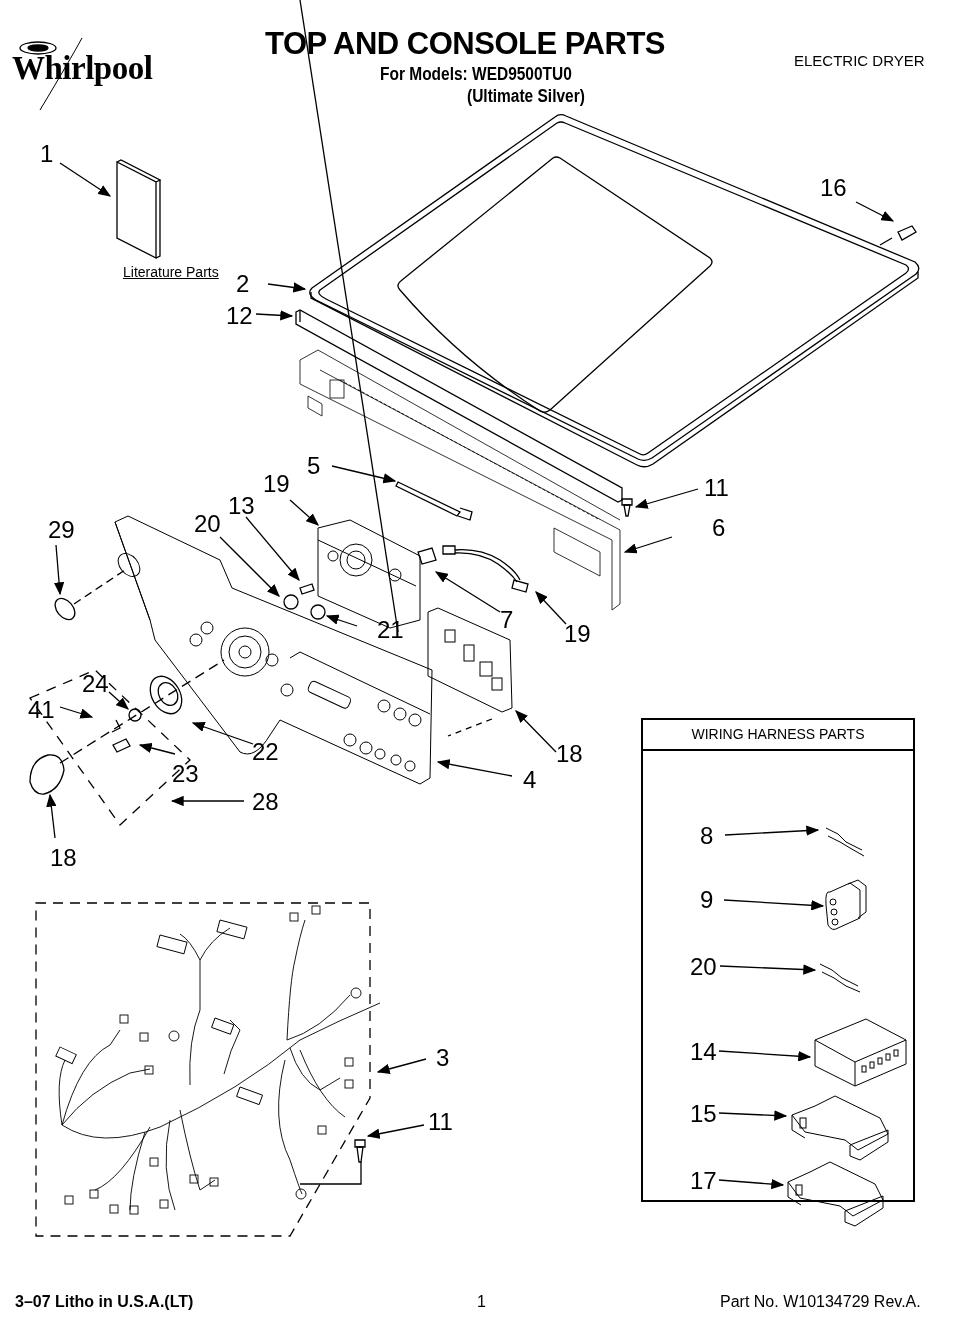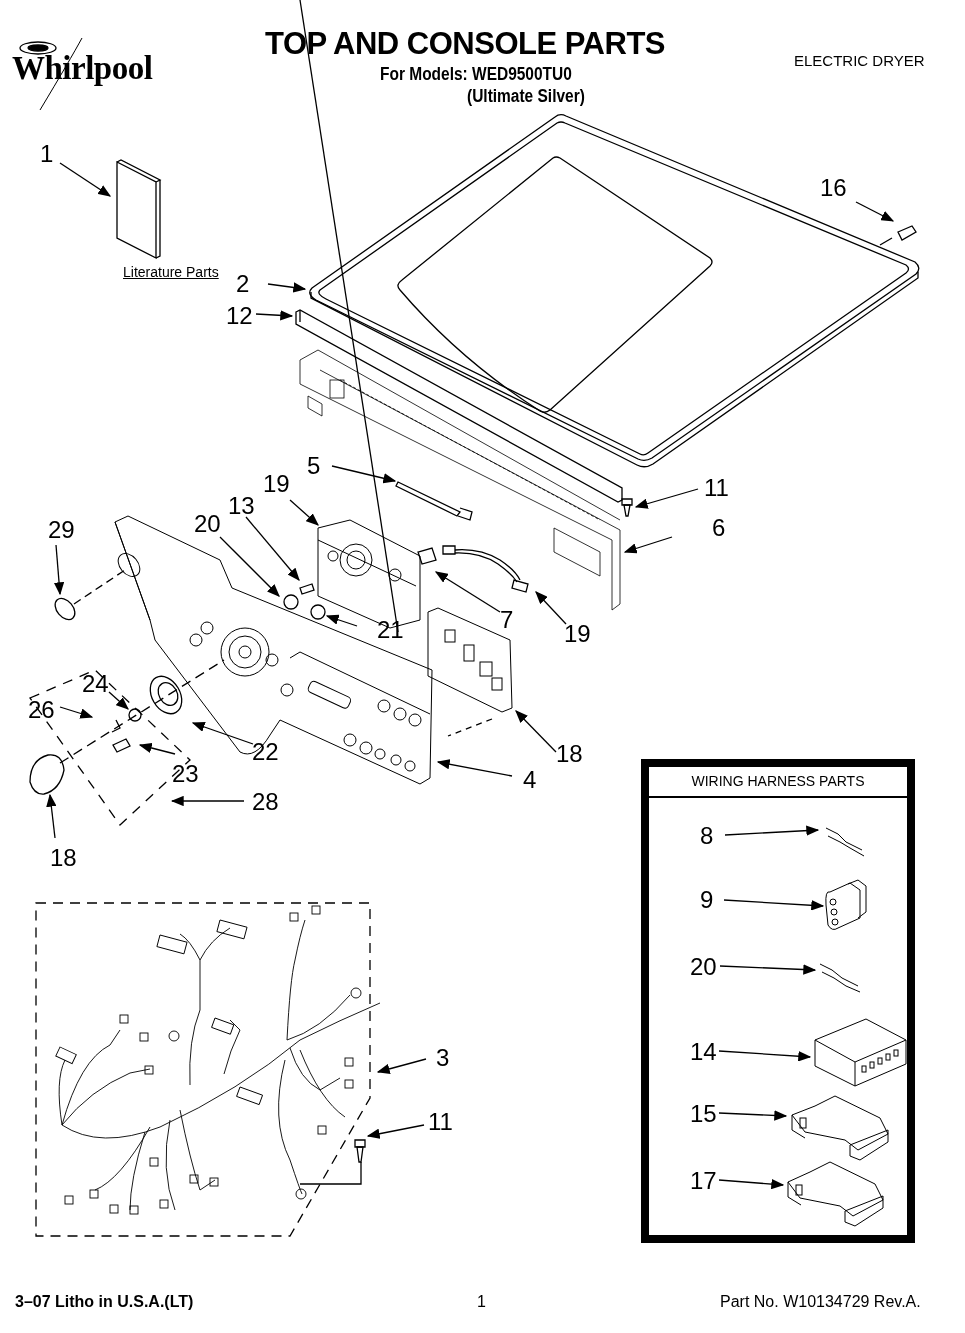--- a/index.html
+++ b/index.html
@@ -5,21 +5,21 @@
   html, body { margin:0; padding:0; background:#fff; }
   body { width:965px; height:1333px; position:relative; overflow:hidden; font-family:"Liberation Sans", sans-serif; color:#000; }
   .abs { position:absolute; }
   #logo-word { left:12px; top:50px; font-family:"Liberation Serif", serif; font-weight:bold; font-size:33px; letter-spacing:-0.5px; }
   #title { left:265px; top:26px; font-size:31px; font-weight:bold; letter-spacing:-0.5px; }
   #models { left:380px; top:64px; font-size:18px; font-weight:bold; transform:scaleX(0.86); transform-origin:left; }
   #color-note { left:467px; top:86px; font-size:18px; font-weight:bold; transform:scaleX(0.86); transform-origin:left; }
   #category { left:794px; top:44px; font-size:15px;margin-top:8px; }
   #lit-label { left:90px; top:264px; font-size:14px; text-decoration:underline;margin-left:33px; }
   .callout { position:absolute; font-size:24px; line-height:1; }
-  #harness-box { left:641px; top:759px; width:274px; height:484px; border:8px solid #000000; box-sizing:border-box; }
+  #harness-box { left:641px; top:718px; width:274px; height:484px; border:2px solid #000000; box-sizing:border-box; }
   #harness-title { position:absolute; left:0; top:0; width:100%; height:29px; border-bottom:2px solid #000; text-align:center; line-height:29px; font-size:14px; }
   #footer-left { left:15px; top:1293px; font-size:16px;font-weight:bold; }
   #footer-page { left:477px; top:1293px; font-size:16px; }
   #footer-right { left:720px; top:1293px; font-size:16px; }
   svg#drawing { position:absolute; left:0; top:0; }
 </style>
 </head>
 <body>
 
 <svg id="drawing" width="965" height="1333" viewBox="0 0 965 1333">
@@ -285,21 +285,21 @@
 <div class="callout" style="left:263px;top:472px">19</div>
 <div class="callout" style="left:228px;top:494px">13</div>
 <div class="callout" style="left:194px;top:512px">20</div>
 <div class="callout" style="left:48px;top:518px">29</div>
 <div class="callout" style="left:704px;top:476px">11</div>
 <div class="callout" style="left:712px;top:516px">6</div>
 <div class="callout" style="left:500px;top:608px">7</div>
 <div class="callout" style="left:564px;top:622px">19</div>
 <div class="callout" style="left:377px;top:618px">21</div>
 <div class="callout" style="left:82px;top:672px">24</div>
-<div class="callout" style="left:28px;top:698px">26</div>
+<div class="callout" style="left:28px;top:698px">41</div>
 <div class="callout" style="left:252px;top:740px">22</div>
 <div class="callout" style="left:172px;top:762px">23</div>
 <div class="callout" style="left:252px;top:790px">28</div>
 <div class="callout" style="left:50px;top:846px">18</div>
 <div class="callout" style="left:556px;top:742px">18</div>
 <div class="callout" style="left:523px;top:768px">4</div>
 <div class="callout" style="left:436px;top:1046px">3</div>
 <div class="callout" style="left:428px;top:1110px">11</div>
 
 <div id="harness-box" class="abs">

